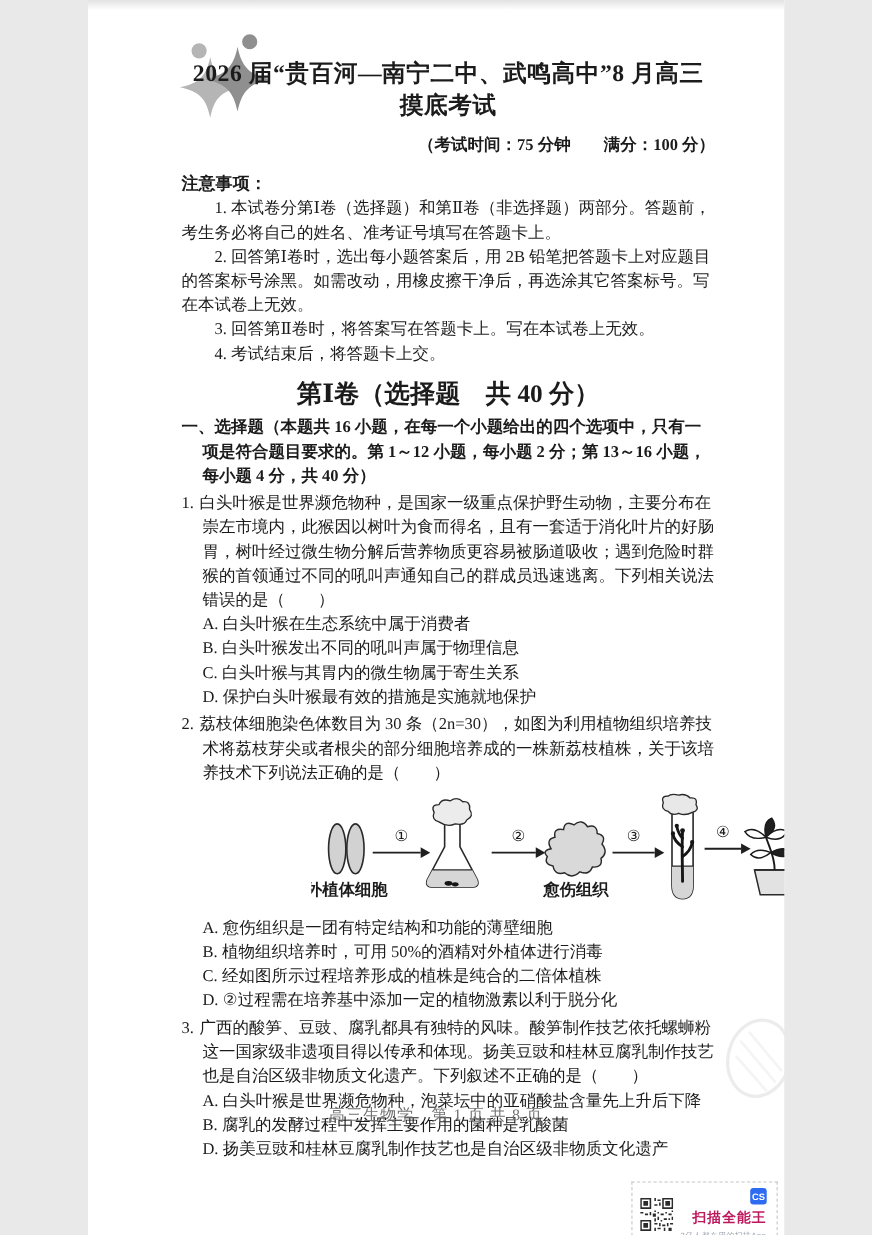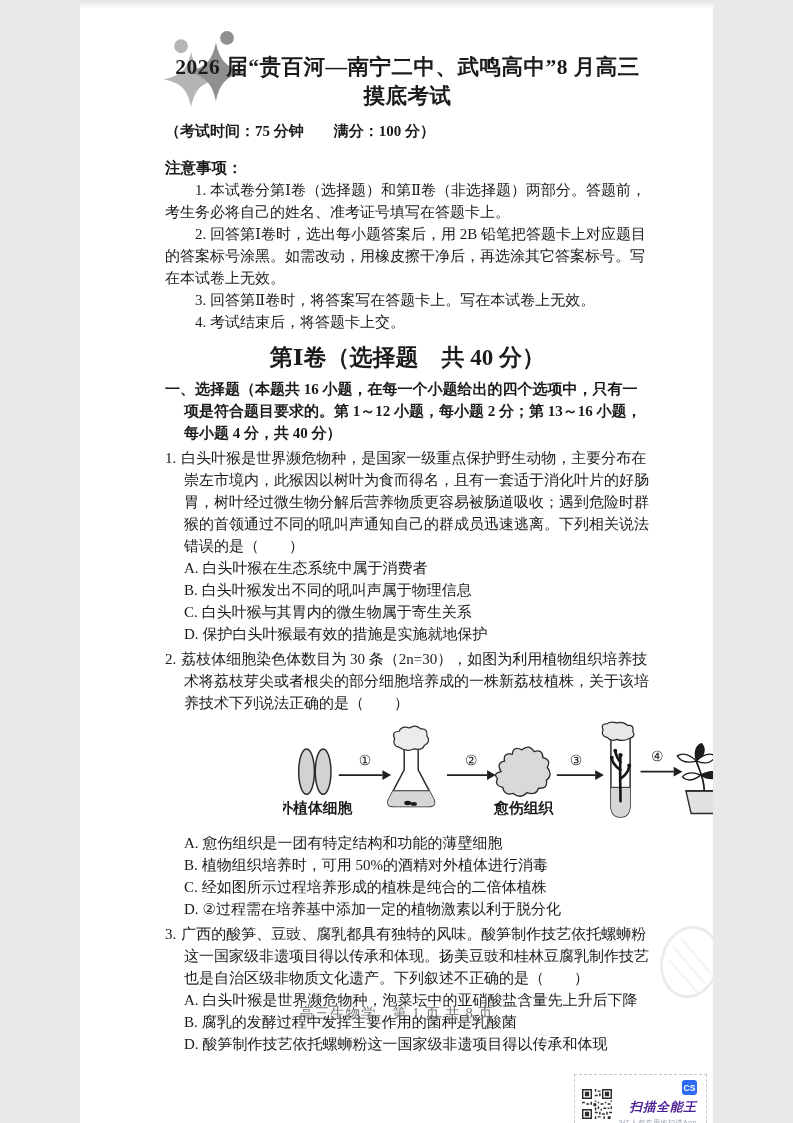--- a/index.html
+++ b/index.html
@@ -8,21 +8,21 @@
     background:#ffffff;overflow:hidden;
     font-family:"Liberation Serif","DejaVu Serif",serif;
     color:#1b1b1b;
   }
   .scan-top{position:absolute;top:0;left:0;right:0;height:9px;
     background:linear-gradient(180deg,rgba(150,150,150,.28),rgba(150,150,150,0));}
   .logo{position:absolute;left:78px;top:26px;z-index:0;}
   .content{position:relative;z-index:1;padding:0 63px 0 85px;}
   .title1{margin:52px 0 0 0;text-align:center;font-size:21.5px;font-weight:bold;letter-spacing:.5px;}
   .subject{margin:7px 0 0 0;text-align:center;font-size:29px;font-weight:bold;}
-  .exam-info{margin:12px 0 0 0;text-align:left;font-size:15px;font-weight:bold;}
+  .exam-info{margin:12px 0 0 0;text-align:right;font-size:15px;font-weight:bold;}
   .notice{margin-top:16px;}
   .notice-heading{margin:0;font-size:15.5px;font-weight:bold;line-height:22px;}
   .notice p.nitem{margin:0;font-size:15px;line-height:22px;text-indent:2em;}
   .section-title{margin:9px 0 5px 0;text-align:center;font-size:23px;font-weight:bold;}
   .intro{margin:0;font-size:15px;line-height:22px;font-weight:bold;
     padding-left:19px;text-indent:-19px;}
   .question{margin-top:3px;}
   .q-stem{margin:0;font-size:15px;line-height:22px;padding-left:19px;text-indent:-19px;}
   .q-num{margin-right:5px;}
   .opt{margin:0;font-size:15px;line-height:22px;padding-left:19px;}
@@ -35,21 +35,21 @@
   .scanner-badge{
     position:absolute;right:6px;top:1074px;z-index:2;
     display:flex;align-items:center;gap:7px;
     border:1px dashed #c6c6c6;background:#fff;padding:5px 9px 5px 7px;
     font-family:"Liberation Sans","DejaVu Sans",sans-serif;
   }
   .badge-right{display:flex;flex-direction:column;gap:2px;}
   .badge-row{display:flex;align-items:flex-end;gap:4px;flex-direction:column;}
   .cs-logo{width:15px;height:15px;border-radius:3px;background:#2d6bf2;color:#fff;
     font-size:8.5px;font-weight:bold;display:flex;align-items:center;justify-content:center;}
-  .badge-title{font-size:12.5px;font-weight:bold;color:#4c1d95;letter-spacing:1px;font-style:italic;}
+  .badge-title{font-size:12.5px;font-weight:bold;color:#be185d;letter-spacing:1px;}
   .badge-tagline{font-size:7px;color:#9aa3b0;letter-spacing:.5px;}
 </style>
 </head>
 <body>
 
 <div class="sheet">
   <div class="scan-top"></div>
 
   <div class="logo">
     <svg width="92" height="92" viewBox="0 0 100 100">
@@ -179,21 +179,21 @@
       <p class="opt"><span class="opt-label">A.</span><span>愈伤组织是一团有特定结构和功能的薄壁细胞</span></p>
       <p class="opt"><span class="opt-label">B.</span><span>植物组织培养时，可用 50%的酒精对外植体进行消毒</span></p>
       <p class="opt"><span class="opt-label">C.</span><span>经如图所示过程培养形成的植株是纯合的二倍体植株</span></p>
       <p class="opt"><span class="opt-label">D.</span><span>②过程需在培养基中添加一定的植物激素以利于脱分化</span></p>
     </div>
 
     <div class="question">
       <p class="q-stem"><span class="q-num">3.</span><span>广西的酸笋、豆豉、腐乳都具有独特的风味。酸笋制作技艺依托螺蛳粉这一国家级非遗项目得以传承和体现。扬美豆豉和桂林豆腐乳制作技艺也是自治区级非物质文化遗产。下列叙述不正确的是（　　）</span></p>
       <p class="opt"><span class="opt-label">A.</span><span>白头叶猴是世界濒危物种，泡菜坛中的亚硝酸盐含量先上升后下降</span></p>
       <p class="opt"><span class="opt-label">B.</span><span>腐乳的发酵过程中发挥主要作用的菌种是乳酸菌</span></p>
-      <p class="opt"><span class="opt-label">D.</span><span>酸笋制作技艺依托螺蛳粉这一国家级非遗项目得以传承和体现</span></p>
+      <p class="opt"><span class="opt-label">D.</span><span>扬美豆豉和桂林豆腐乳制作技艺也是自治区级非物质文化遗产</span></p>
     </div>
   </div>
 
   <div class="footer">高三生物学　第 1 页 共 8 页</div>
 
   <div class="scanner-badge">
     <svg width="30" height="30" viewBox="0 0 21 21">
       <rect x="0" y="0" width="21" height="21" fill="#fff"></rect>
       <path fill="#2b2b2b" d="M0,0h7v7h-7z M14,0h7v7h-7z M0,14h7v7h-7z"></path>
       <path fill="#fff" d="M1,1h5v5h-5z M15,1h5v5h-5z M1,15h5v5h-5z"></path>

